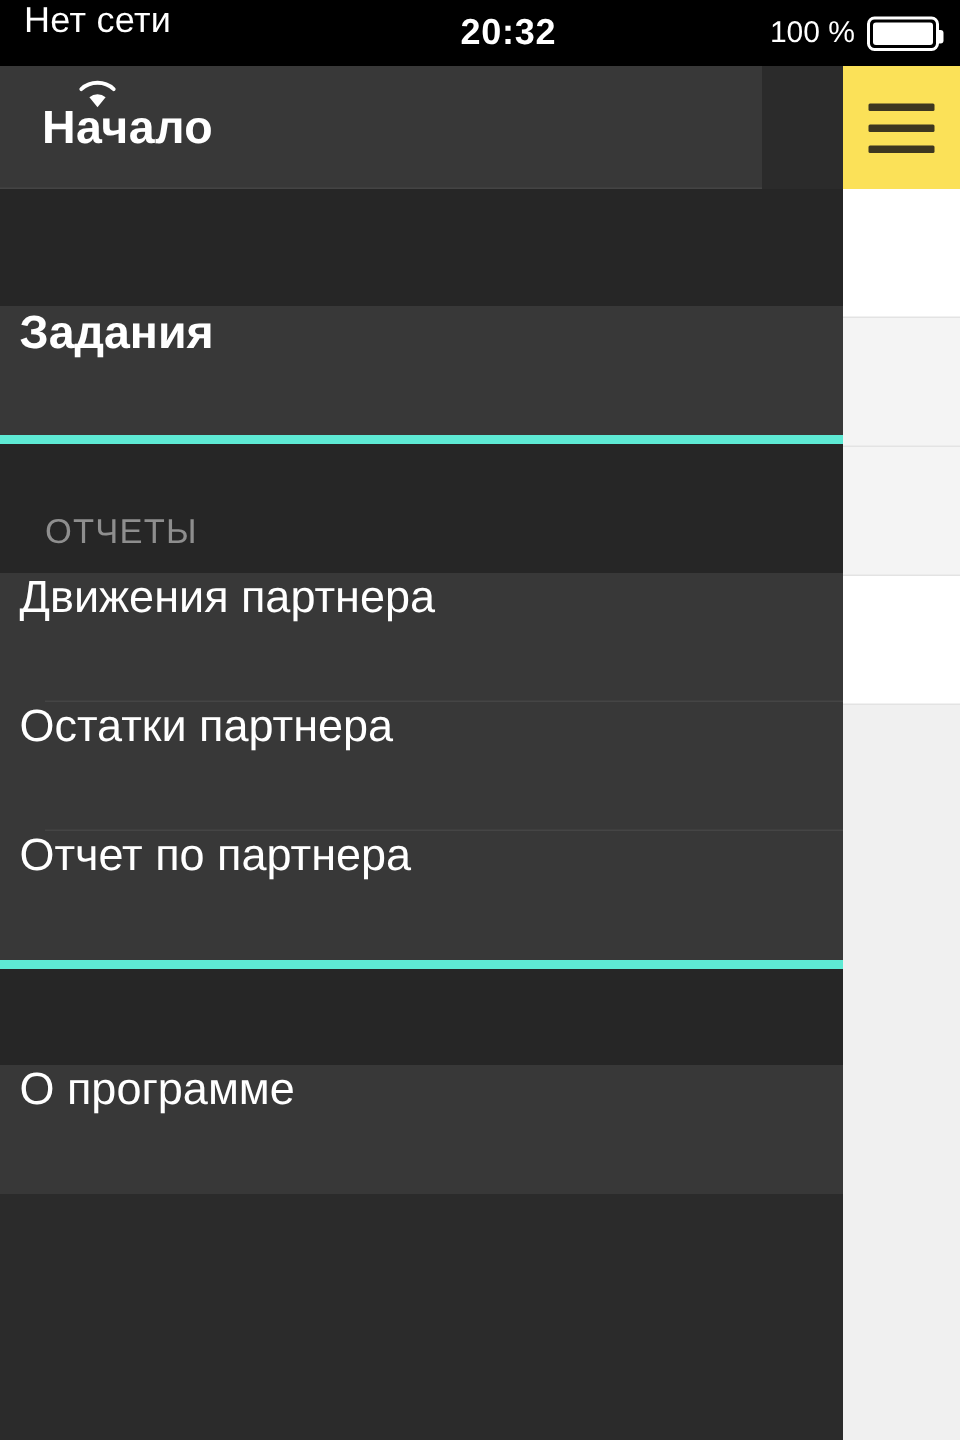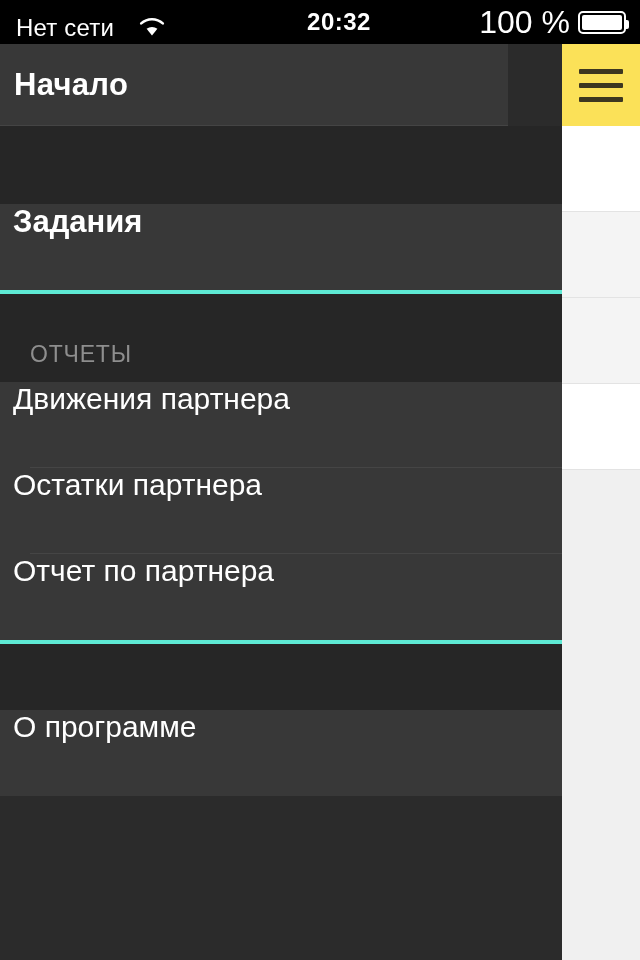--- a/index.html
+++ b/index.html
@@ -19,33 +19,33 @@
   
   #statusbar {
     position: absolute; top: 0; left: 0;
     width: 640px; height: 44px;
     background: #000;
     color: #fff;
     z-index: 40;
   }
   .sb-left {
     position: absolute; left: 16px; top: 0; height: 56px;
-    display: flex; align-items: center; gap: 24px;
+    display: flex; align-items: center; gap: 24px; flex-direction: column;
   }
   .sb-carrier { font-size: 24px; letter-spacing: 0.2px; }
   .sb-center {
     position: absolute; left: 0; top: 0; width: 640px; height: 44px;
     display: flex; align-items: center; justify-content: center;
   }
   .sb-time { font-size: 24px; font-weight: bold; letter-spacing: 0.5px; margin-left: 38px; }
   .sb-right {
     position: absolute; right: 14px; top: 0; height: 44px;
     display: flex; align-items: center; gap: 8px;
   }
-  .sb-battpct { font-size: 32px; }
+  .sb-battpct { font-size: 20px; }
   .batt-shell {
     position: relative;
     width: 48px; height: 23px;
     border: 2px solid #fff;
     border-radius: 5px;
   }
   .batt-fill {
     position: absolute; left: 2px; top: 2px; bottom: 2px;
     width: calc(100% - 4px);
     background: #fff;
@@ -110,21 +110,21 @@
     width: 562px; height: 916px;
     background: #2b2b2b;
     z-index: 20;
     overflow: hidden;
   }
   #drawer-header {
     position: relative;
     width: 508px; height: 82px;
     background: #383838;
     display: flex; align-items: center;
-    padding-left: 14px;
+    padding-left: 28px;
     border-bottom: 1px solid #444;
   }
   #drawer-title {
     font-size: 31px; font-weight: bold; color: #fff;
     letter-spacing: 0.3px;
   }
   .d-gap {
     background: #262626;
     width: 562px;
   }
@@ -147,21 +147,21 @@
     position: relative;
     width: 562px; height: 92px;
     background: #262626;
     display: flex; align-items: flex-end;
     padding-left: 30px; padding-bottom: 14px;
     color: #8e8e8e;
     font-size: 23px;
     letter-spacing: 0.8px;
   }
   .d-divider-top {
-    border-top: 4px solid #5eead4;
+    border-top: 6px solid #5eead4;
   }
 </style>
 </head>
 <body>
 
 <div id="screen">
 
   <div id="content-page">
 
     <div id="content-navbar">

